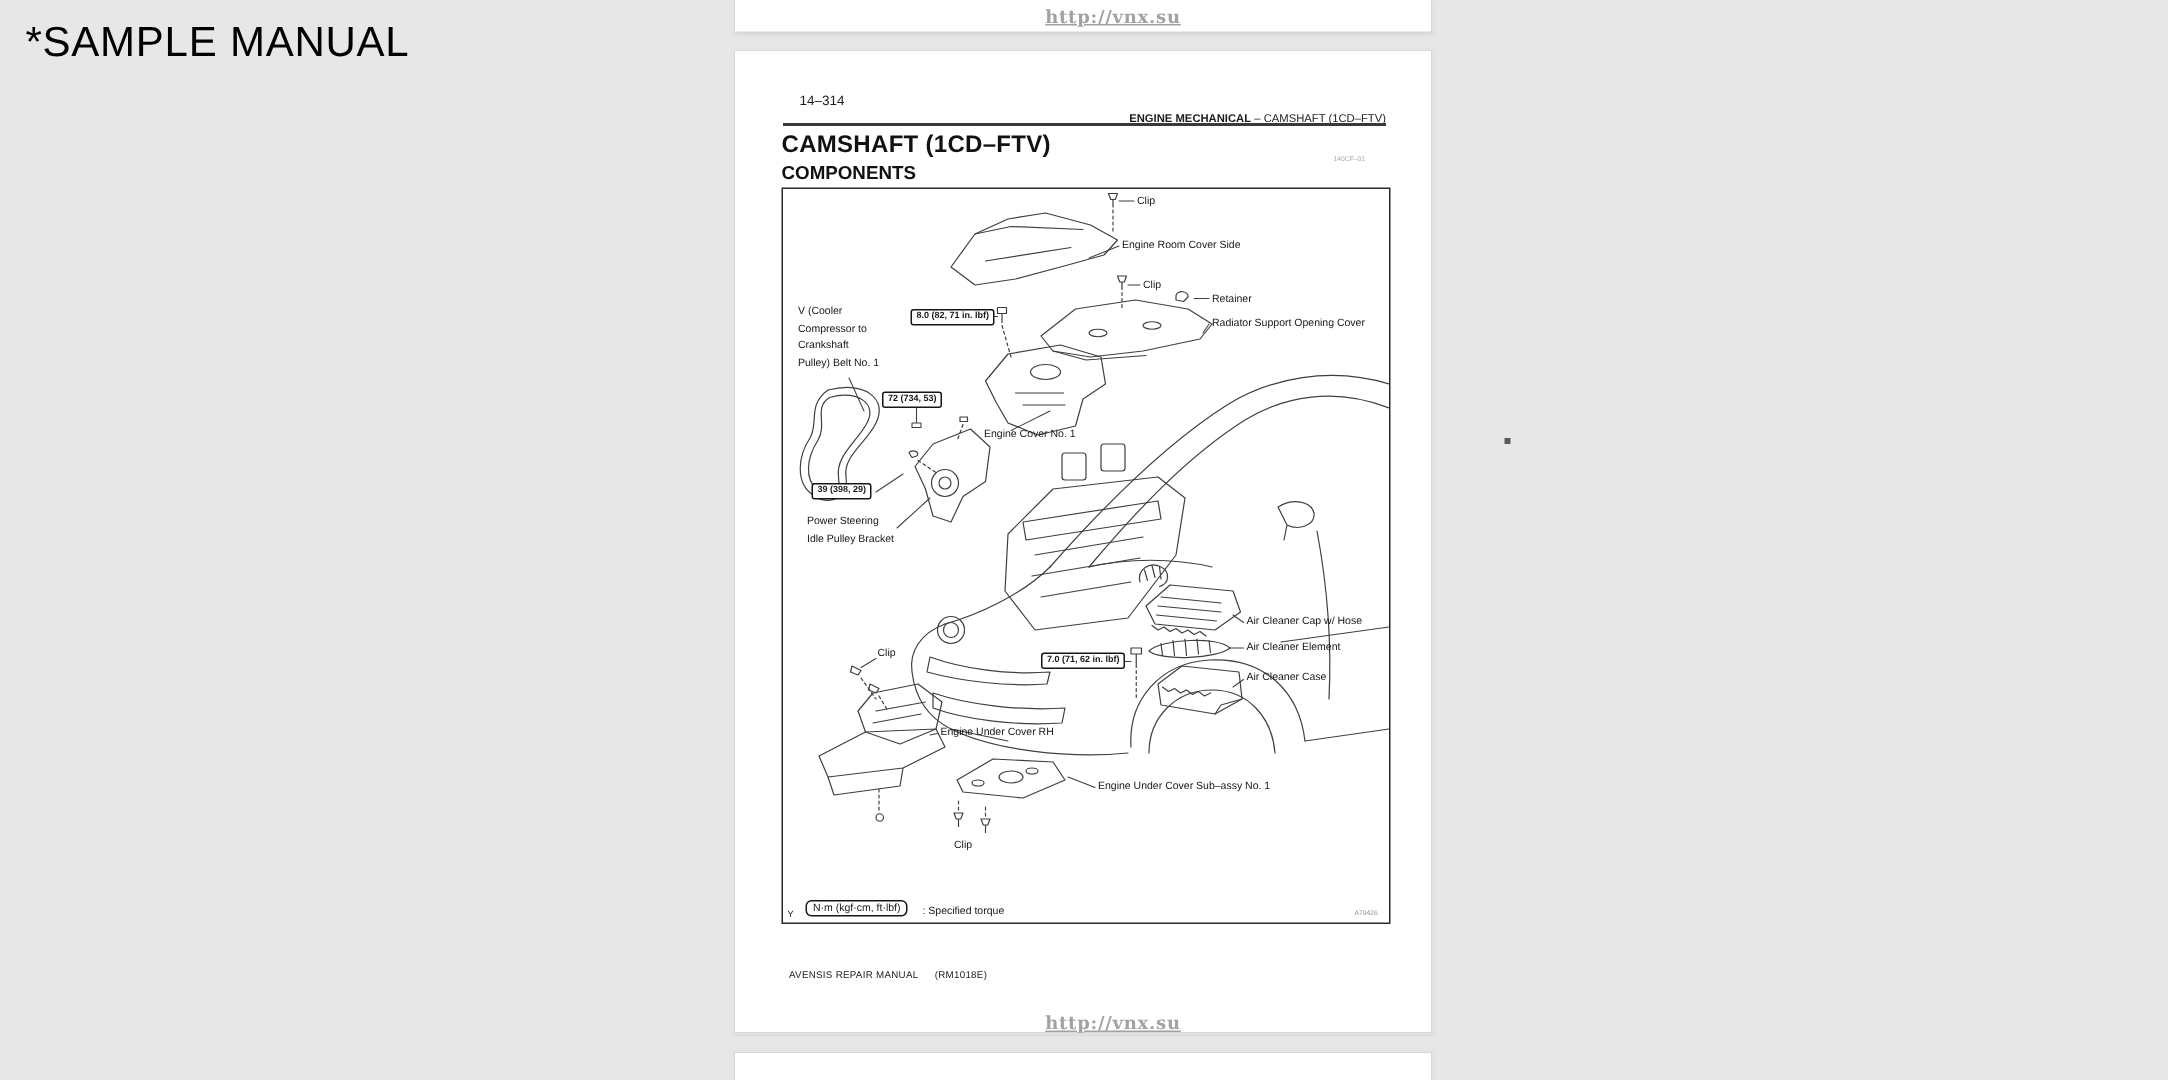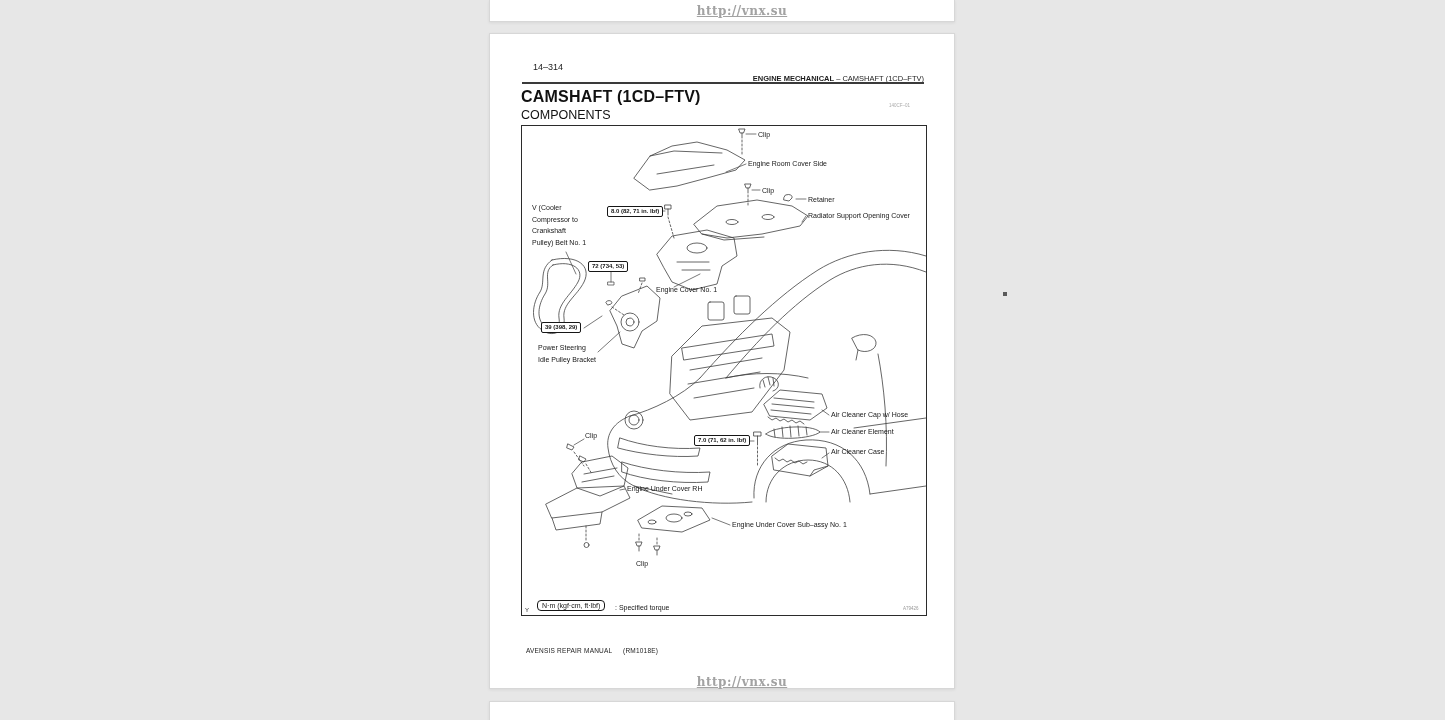--- a/index.html
+++ b/index.html
@@ -14,21 +14,21 @@
 
   .wm{position:absolute;left:0;right:0;text-align:center;font-family:"DejaVu Serif",serif;font-weight:bold;font-size:12px;color:#a2a2a2;text-decoration:underline;letter-spacing:.5px;margin-left:40px;}
   .wm-top{bottom:3px;}
   .wm-bottom{top:641px;}
 
   .pagenum{position:absolute;left:43px;top:28px;font-size:9px;font-weight:normal;color:#1c1c1c;}
   .crumb{position:absolute;left:32px;top:40px;width:402px;text-align:right;font-size:7.5px;color:#1c1c1c;white-space:nowrap;}
   .crumb .sec{font-weight:bold;}
   .rule{position:absolute;left:32px;top:48px;width:402px;height:2px;background:#3a3a3a;}
   .title{position:absolute;left:31px;top:54px;font-size:16px;font-weight:bold;color:#111;letter-spacing:.2px;}
-  .subtitle{position:absolute;left:31px;top:74px;font-size:12.5px;font-weight:normal;color:#111;}
+  .subtitle{position:absolute;left:31px;top:74px;font-size:12.5px;font-weight:bold;color:#111;}
   .doccode{position:absolute;left:399px;top:69px;font-size:4.5px;color:#aaa;}
 
   .frame{position:absolute;left:31px;top:91px;width:404px;height:489px;border:1px solid #2b2b2b;box-sizing:content-box;}
   .frame svg{position:absolute;left:0;top:0;}
 
   .lbl{position:absolute;font-size:7px;color:#161616;white-space:nowrap;line-height:1;}
   .lblblock{position:absolute;font-size:7px;color:#161616;line-height:11.5px;white-space:nowrap;}
   .tq{position:absolute;border:1px solid #161616;border-radius:2px;background:#fff;font-size:6px;font-weight:bold;color:#161616;padding:1px 3px;white-space:nowrap;line-height:1.2;}
   .legend-axis{position:absolute;left:3px;top:481px;font-size:6px;color:#161616;}
   .legend-box{position:absolute;left:15px;top:474px;border:1px solid #161616;border-radius:4px;background:#fff;font-size:7px;color:#161616;padding:1px 4px;white-space:nowrap;}
@@ -38,20 +38,21 @@
   .footer{position:absolute;left:36px;top:613px;font-size:6.5px;color:#222;letter-spacing:.2px;white-space:nowrap;}
   .footer .code{margin-left:9px;}
 
   .speck{position:absolute;left:1003px;top:292px;width:4px;height:4px;background:#5a5a5a;}
 </style>
 </head>
 <body>
 
 <div class="canvas">
 
+  <div class="sample-label">*SAMPLE MANUAL</div>
 
   <div class="page page-top">
     <div class="wm wm-top">http://vnx.su</div>
   </div>
 
   <div class="page page-main">
 
     <div class="pagenum">14–314</div>
 
     <div class="crumb">

